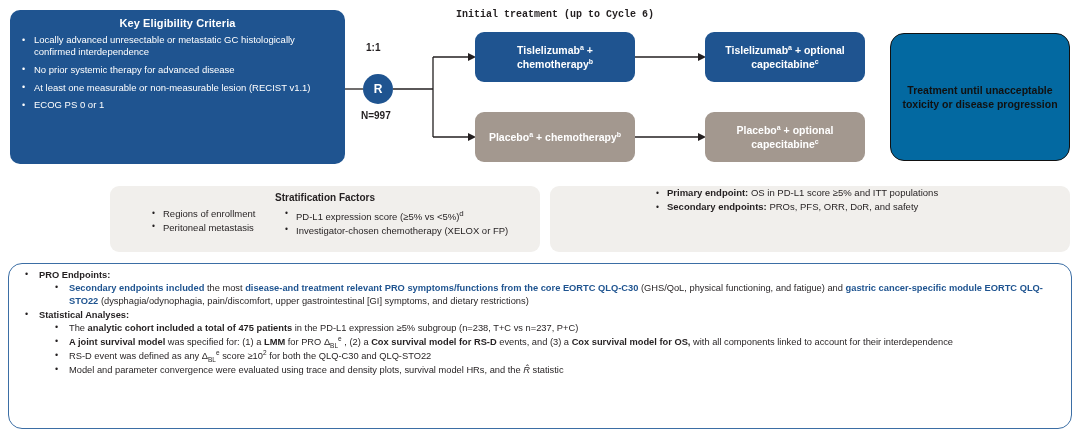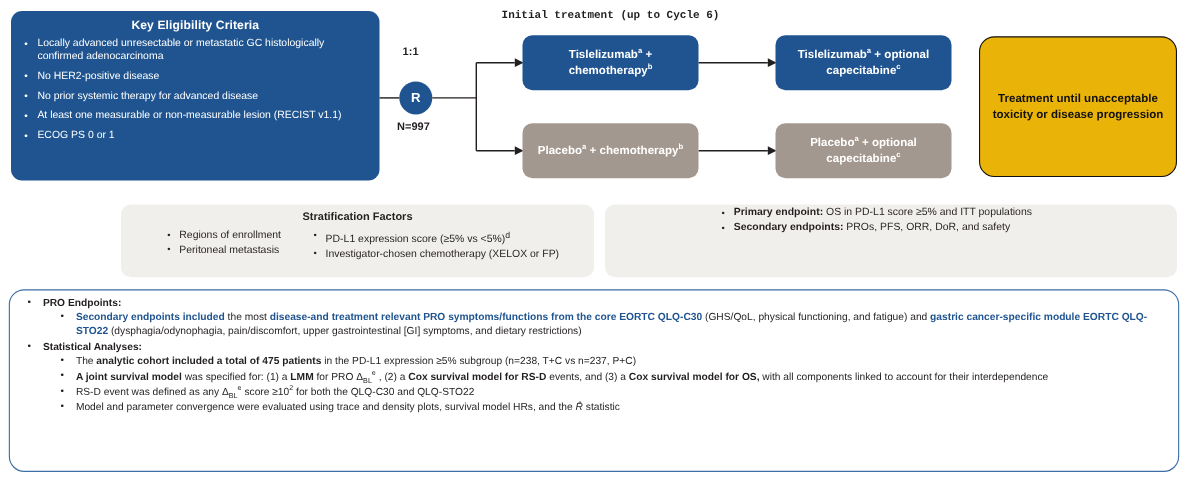--- a/index.html
+++ b/index.html
@@ -51,21 +51,21 @@
   .tbox.tan{background:#a3988f;}
   #box-initial-t{left:475px;top:32px;width:160px;height:50px;}
   #box-initial-p{left:475px;top:112px;width:160px;height:50px;}
   #box-c7-t{left:705px;top:32px;width:160px;height:50px;}
   #box-c7-p{left:705px;top:112px;width:160px;height:50px;}
   .tbox sup{font-size:7px;vertical-align:super;line-height:0;}
 
   
   .untilbox{
     position:absolute;left:890px;top:33px;width:180px;height:128px;
-    border:1.3px solid #111;border-radius:14px;background:#eab308;box-sizing:border-box;
+    border:1.3px solid #111;border-radius:14px;background:#0369a1;box-sizing:border-box;
     display:flex;align-items:center;justify-content:flex-end;text-align:center;
     font-size:10.5px;font-weight:bold;line-height:14px;padding:0 8px;color:#111;
   }
 
   
   .wires{position:absolute;left:0;top:0;width:1080px;height:436px;pointer-events:none;}
 
   
   .band{
     position:absolute;background:#f1efec;border-radius:9px;box-sizing:border-box;
@@ -101,22 +101,21 @@
   .hat{font-style:italic;}
 </style>
 </head>
 <body>
 
 <div class="stage">
 
   <div class="elig">
     <div class="elig-title">Key Eligibility Criteria</div>
     <ul>
-      <li>Locally advanced unresectable or metastatic GC histologically confirmed adenocarcinoma</li>
-      <li>No HER2-positive disease</li>
+      <li>Locally advanced unresectable or metastatic GC histologically confirmed interdependence</li>
       <li>No prior systemic therapy for advanced disease</li>
       <li>At least one measurable or non-measurable lesion (RECIST v1.1)</li>
       <li>ECOG PS 0 or 1</li>
     </ul>
   </div>
 
   <div class="ratio">1:1</div>
   <div class="rcircle">R</div>
   <div class="nnum">N=997</div>
 

